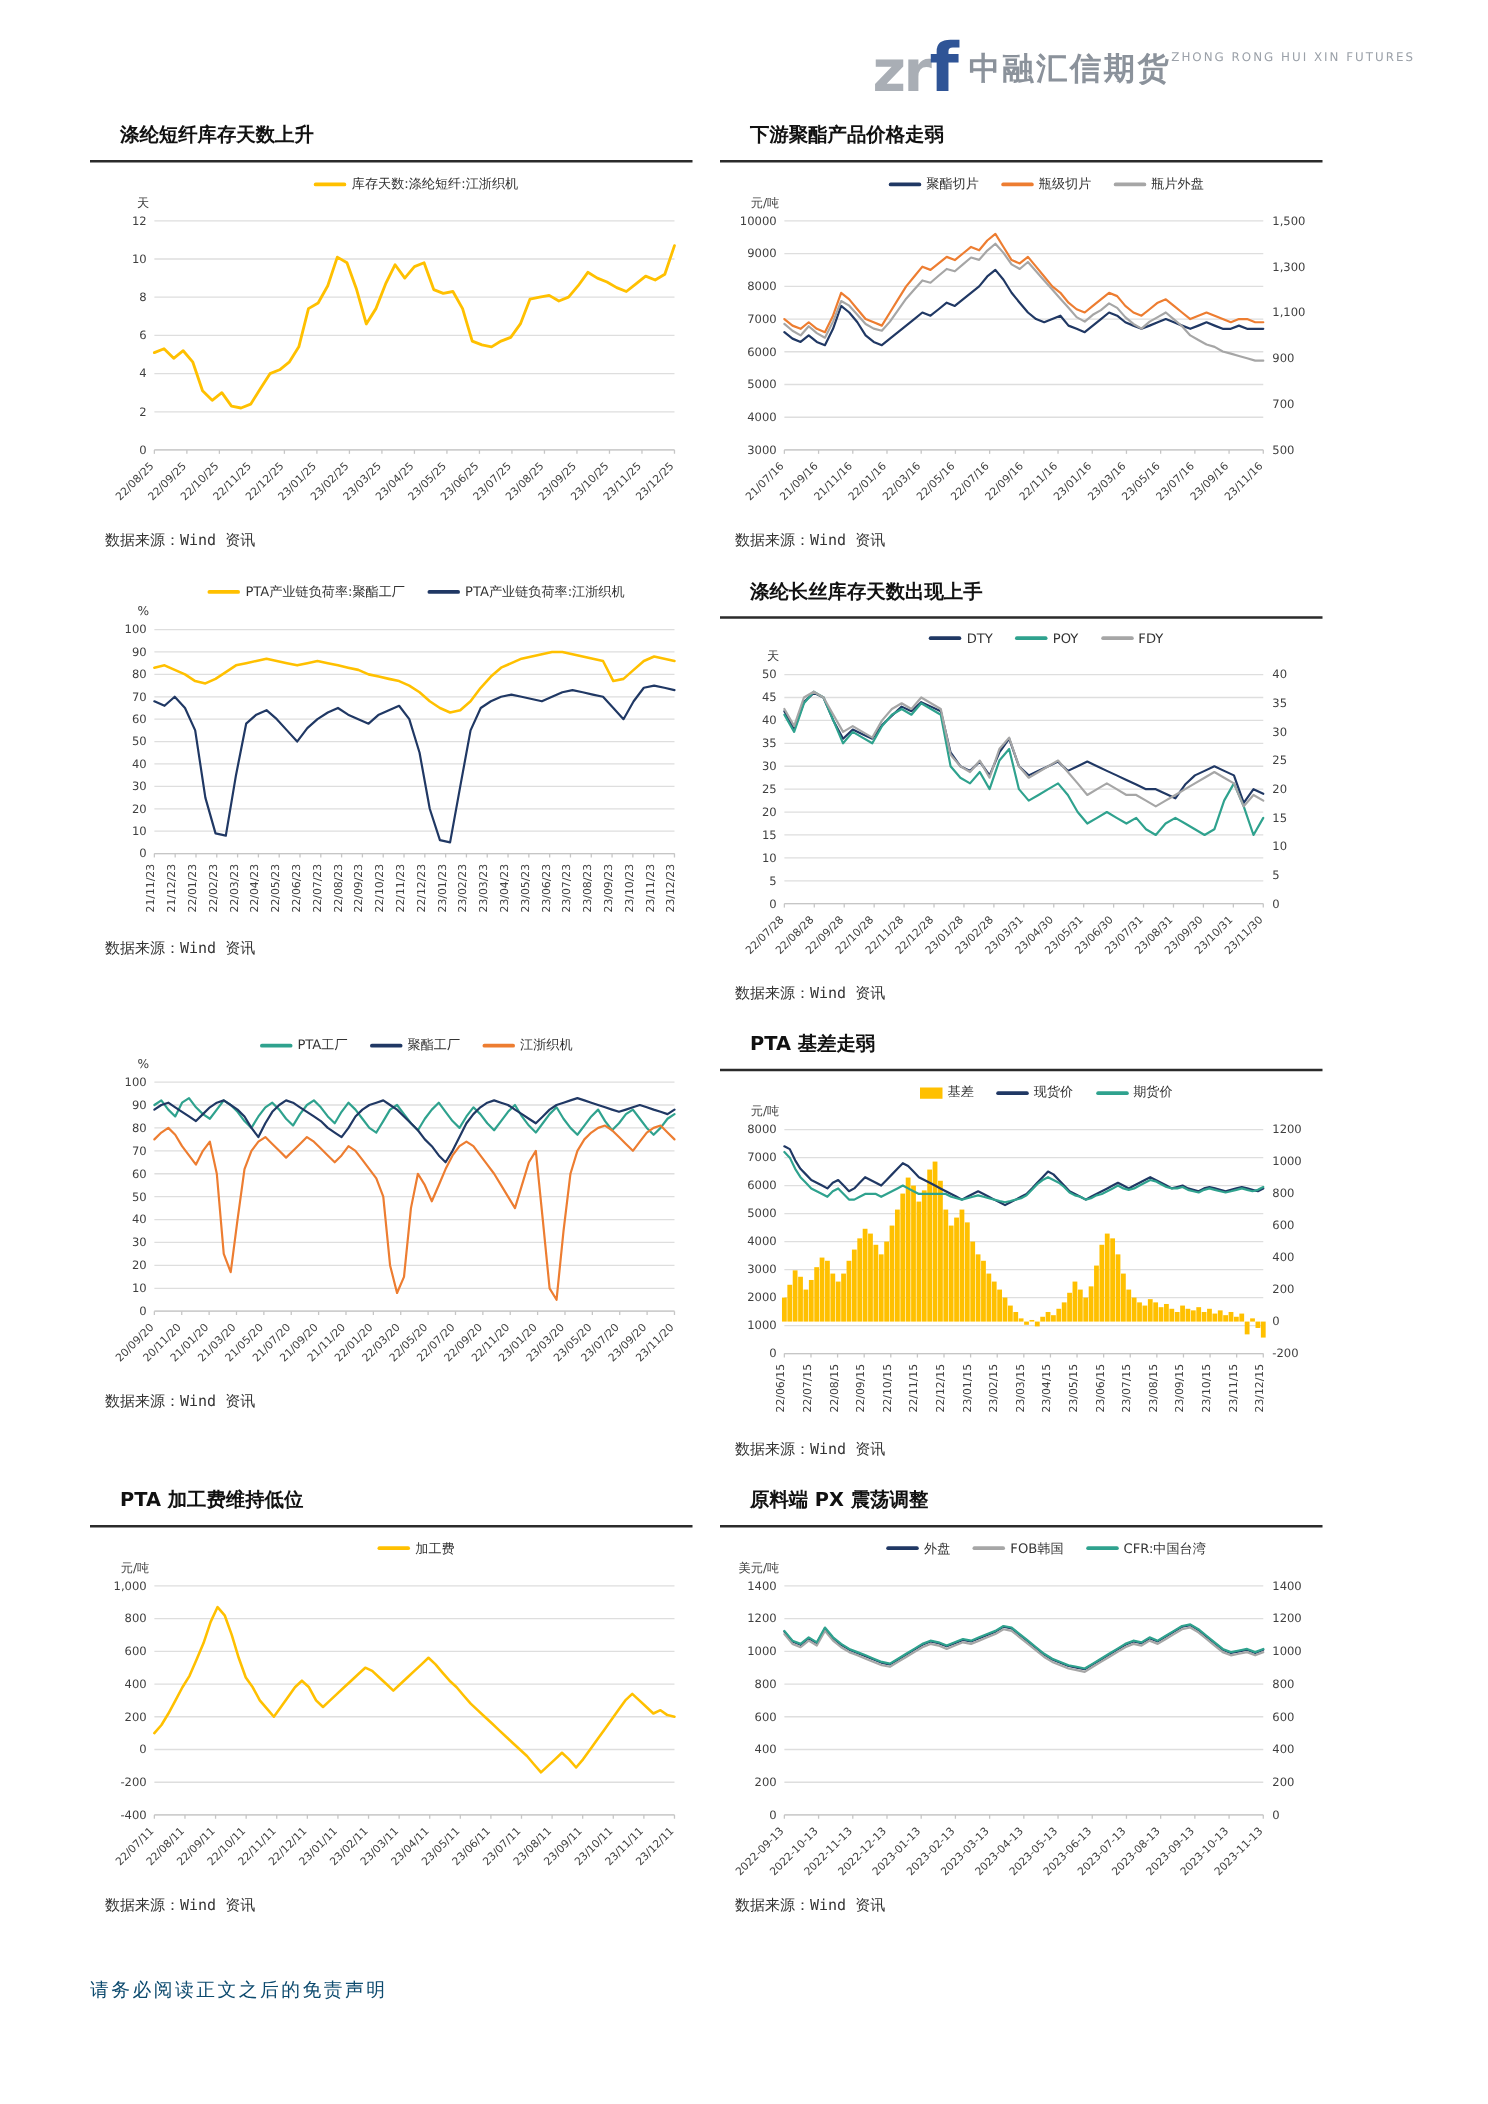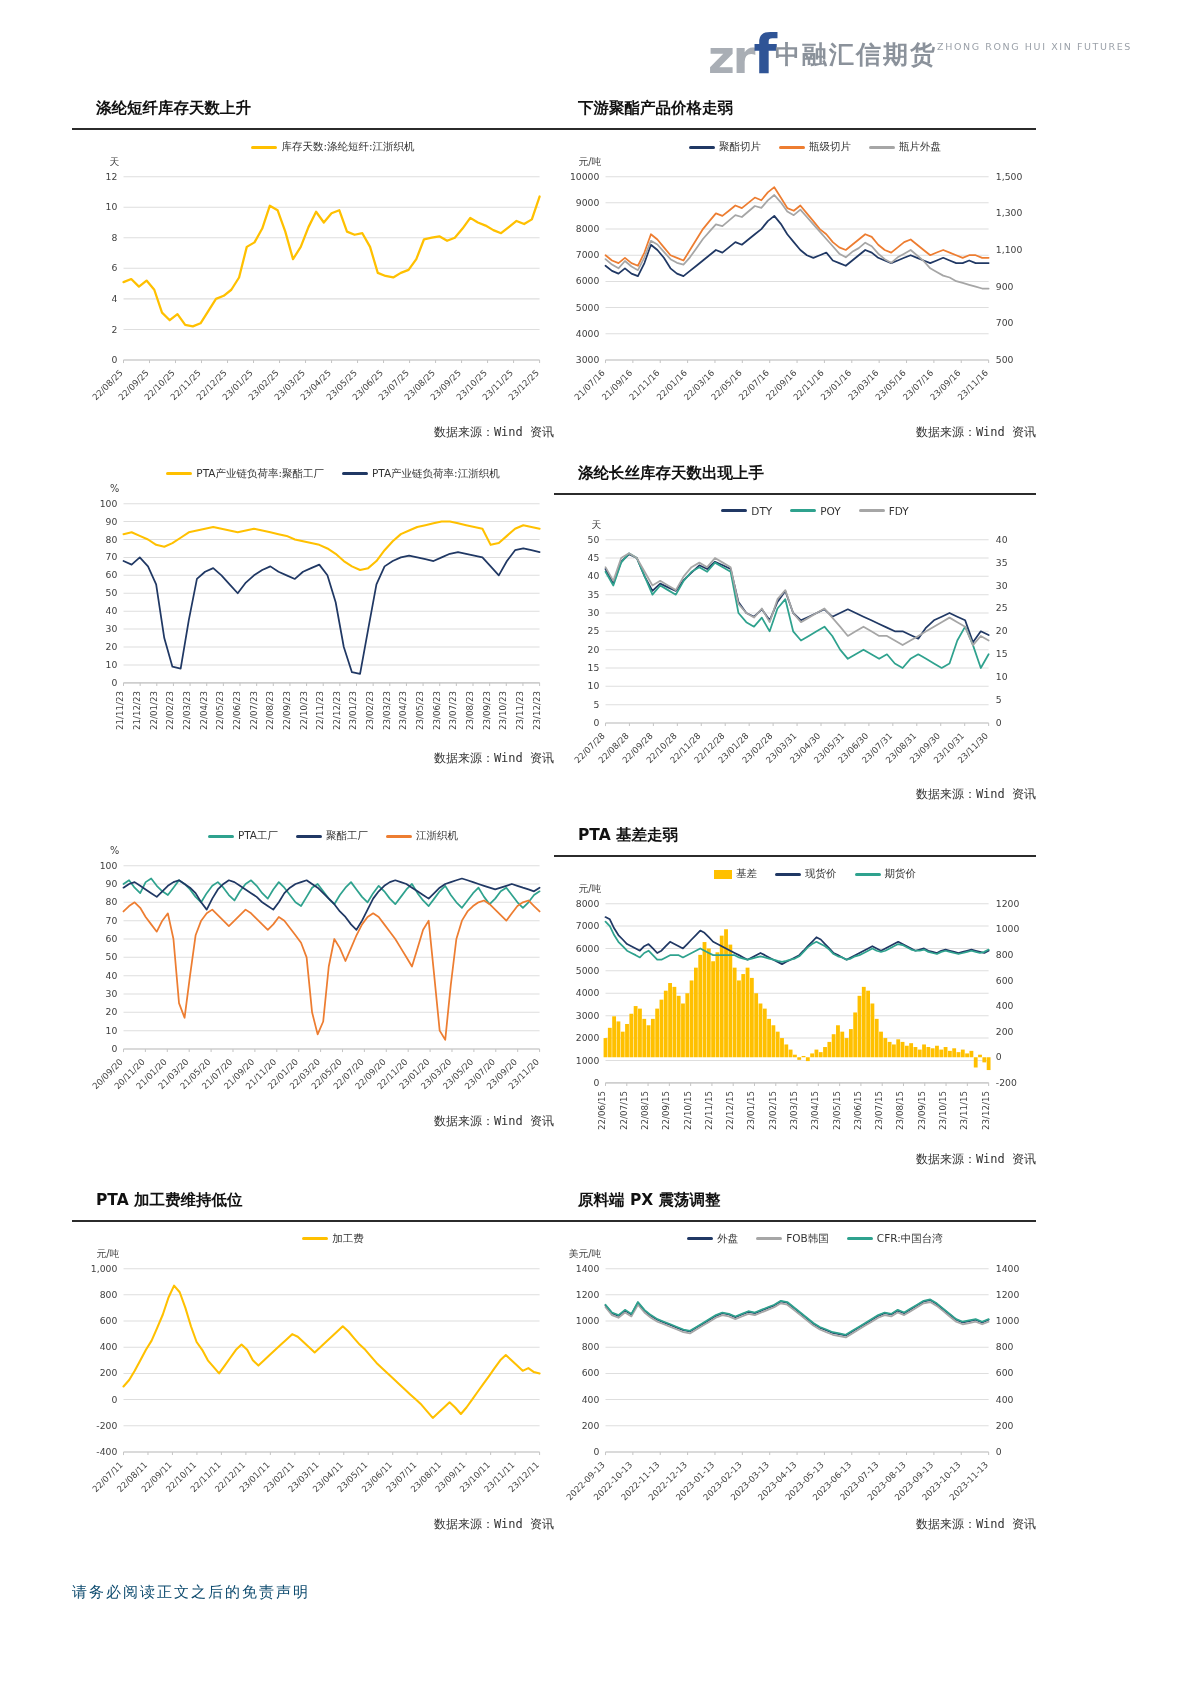--- a/index.html
+++ b/index.html
@@ -2,39 +2,39 @@
 <html><head>
 <meta charset="utf-8">
 <style>
   * { margin:0; padding:0; box-sizing:border-box; }
   html,body { background:#ffffff; }
   body {
     width:1190px; height:1683px; position:relative; overflow:hidden;
     font-family:"DejaVu Sans","Liberation Sans",sans-serif; color:#1a1a1a;
   }
   .header { display:flex; justify-content:flex-end; align-items:flex-start; padding:28px 58px 6px 0; }
-  .logo { display:flex; align-items:center; }
+  .logo { display:flex; align-items:center; gap:10px; }
   .logo-mark { font-weight:bold; line-height:1; letter-spacing:-2px; }
   .logo-zr { color:#a9aeb5; font-size:46px; }
   .logo-f  { color:#2f5496; font-size:54px; }
   .logo-names { display:flex; flex-direction:row; }
   .logo-cn { color:#8b929b; font-size:25px; font-weight:bold; letter-spacing:2px; line-height:1.15; }
   .logo-en { color:#9ba1a9; font-size:9.5px; letter-spacing:1.6px; }
-  .grid { display:grid; grid-template-columns:482px 482px; padding:4px 46px 0 72px; }
+  .grid { display:grid; grid-template-columns:482px 482px; column-gap:22px; padding:4px 46px 0 72px; }
   .chart-block { margin-bottom:12px; }
   .chart-title {
     font-size:15.5px; font-weight:bold; color:#111;
     padding:6px 0 9px 24px; border-bottom:2px solid #2b2b2b;
   }
   .legend-row { display:flex; justify-content:center; gap:18px; margin:10px 0 0 40px; flex-wrap:nowrap; }
   .legend-item { display:flex; align-items:center; gap:4px; font-size:10.5px; color:#333; white-space:nowrap; }
   .sw-line { display:inline-block; width:26px; height:3px; border-radius:2px; }
   .sw-bar  { display:inline-block; width:18px; height:9px; }
   .chart-canvas { width:100%; }
-  .chart-source { font-size:12px; color:#333; margin:2px 0 4px 12px; font-family:"DejaVu Sans Mono","Liberation Mono",monospace;text-align:right; }
+  .chart-source { font-size:12px; color:#333; margin:2px 0 4px 12px; font-family:"DejaVu Sans Mono","Liberation Mono",monospace; }
   .footer { margin:34px 0 0 72px; color:#0c4a6e; font-size:15px; letter-spacing:2px; }
   svg text { font-family:"DejaVu Sans","Liberation Sans",sans-serif; }
 </style>
 </head>
 <body>
 
 <div class="header">
   <div class="logo">
     <div class="logo-mark"><span class="logo-zr">zr</span><span class="logo-f">f</span></div>
     <div class="logo-names">

